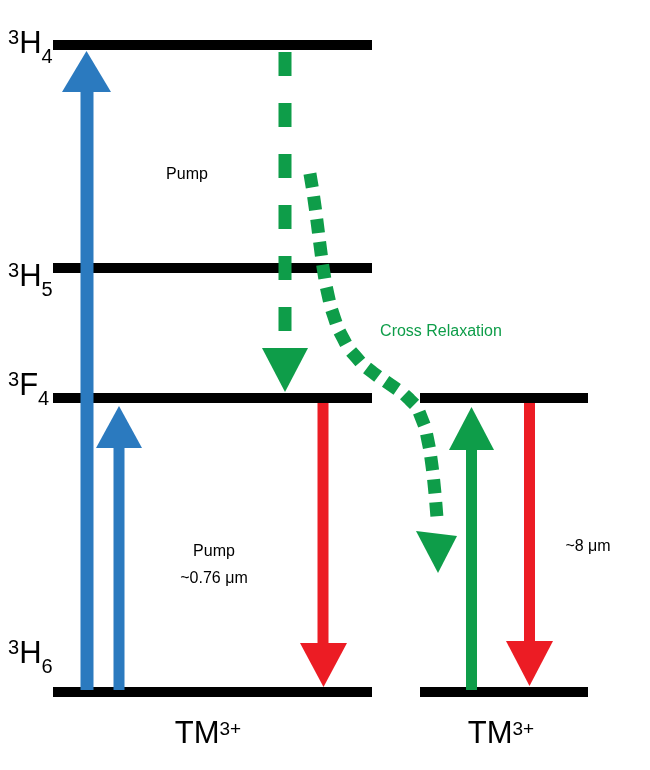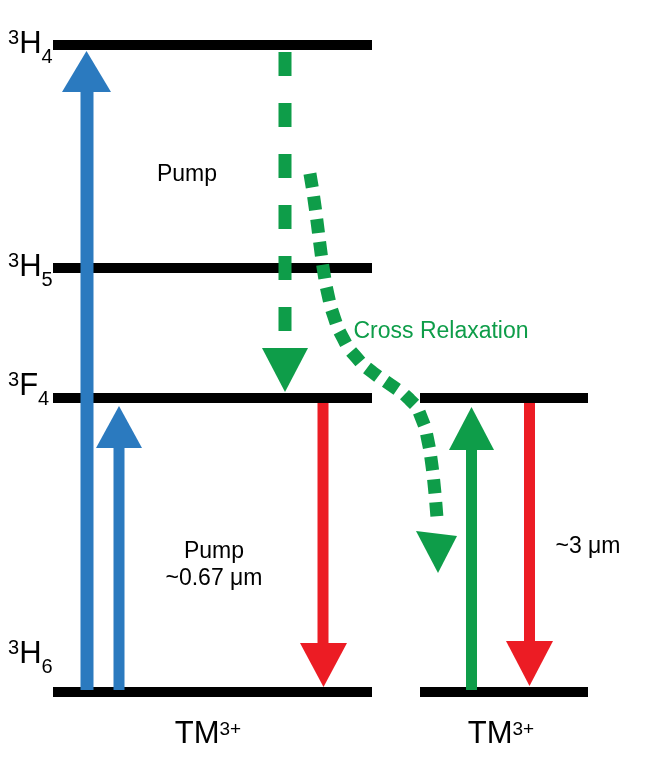--- a/index.html
+++ b/index.html
@@ -23,21 +23,21 @@
   .lvl sub{font-size:20px;vertical-align:-10px;}
   
   .ion-label{
     position:absolute;transform:translate(-50%,-50%);
     font-size:31px;line-height:1;white-space:nowrap;
   }
   .ion-label sup{font-size:19px;vertical-align:8px;}
   
   .ann{
     position:absolute;transform:translate(-50%,-50%);
-    font-size:23px;line-height:27px;text-align:center;white-space:nowrap;
+    font-size:16px;line-height:27px;text-align:center;white-space:nowrap;
   }
   .ann-green{
     color:var(--relaxation-green,#0E9D49);
     font-weight:normal;
   }
 </style>
 </head>
 <body>
 
 <div class="stage">
@@ -82,35 +82,35 @@
       <polygon class="c-green" points="449,450 494,450 471.5,407"></polygon>
     </g>
 
     <g>
       <rect class="c-red" x="524" y="403" width="11" height="240"></rect>
       <polygon class="c-red" points="506,641 553,641 529.5,686"></polygon>
     </g>
   </svg>
 
   <div class="lvl" style="top:46px"><sup>3</sup><span>H</span><sub>4</sub></div>
-  <div class="lvl" style="top:269px"><sup>3</sup><span>H</span><sub>5</sub></div>
+  <div class="lvl" style="top:279px"><sup>3</sup><span>H</span><sub>5</sub></div>
   <div class="lvl" style="top:388px"><sup>3</sup><span>F</span><sub>4</sub></div>
   <div class="lvl" style="top:656px"><sup>3</sup><span>H</span><sub>6</sub></div>
 
   <div class="ion-label" style="left:208px;top:732px"><span>TM</span><sup>3+</sup></div>
   <div class="ion-label" style="left:501px;top:732px"><span>TM</span><sup>3+</sup></div>
 
   <div class="ann" style="left:187px;top:173px">
     <div>Pump</div>
   </div>
 
   <div class="ann" style="left:214px;top:564px">
     <div>Pump</div>
-    <div>~0.67 μm</div>
+    <div>~0.76 μm</div>
   </div>
 
   <div class="ann" style="left:588px;top:545px">
-    <div>~3 μm</div>
+    <div>~8 μm</div>
   </div>
 
   <div class="ann ann-green" style="left:441px;top:330px">Cross Relaxation</div>
 
 </div>
 
 </body></html>

